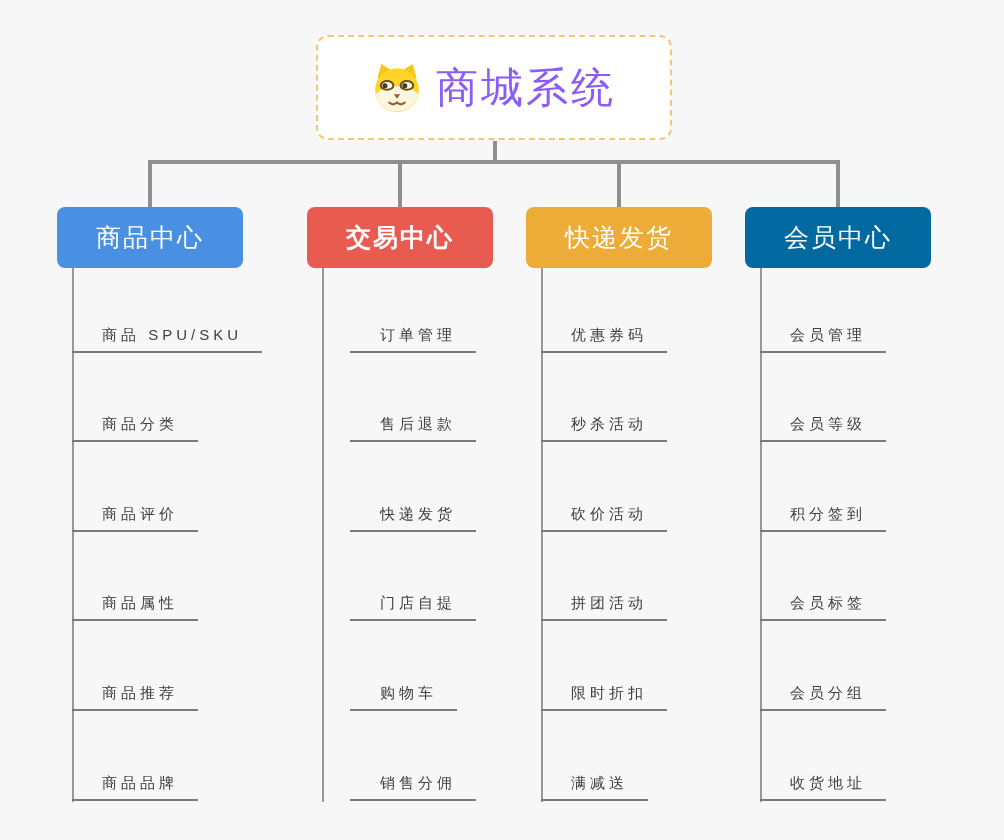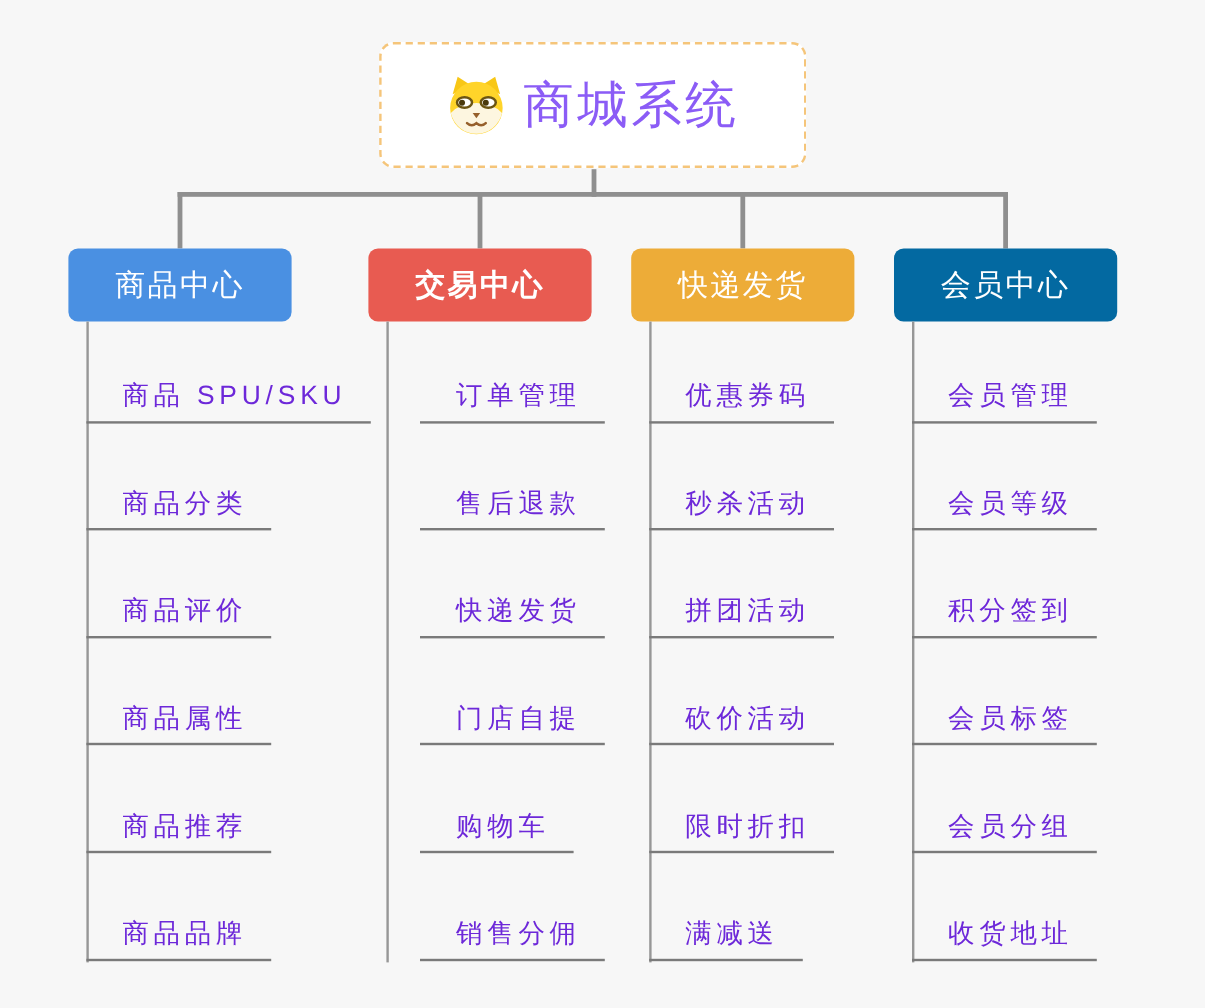--- a/index.html
+++ b/index.html
@@ -56,21 +56,21 @@
   .leaf-list { position: absolute; top: 263px; display: flex; flex-direction: column; }
   .ll-0 { left: 72px; }  .ll-1 { left: 322px; margin-left: 28px; }
   .ll-2 { left: 541px; } .ll-3 { left: 760px; }
 
   .leaf {
     height: 89.6px;
     display: flex; align-items: flex-end;
     width: fit-content;
     border-bottom: 2px solid #7a7a7a;
     padding: 0 20px 7px 30px;
-    font-size: 22px; letter-spacing: 4px; color: #6d28d9;
+    font-size: 15px; letter-spacing: 4px; color: #404040;
     white-space: nowrap; line-height: 1.2;
     cursor: pointer;
   }
 </style>
 </head>
 <body>
 
 <div class="canvas">
 
   <div class="root-node">
@@ -128,22 +128,22 @@
     <div class="leaf">售后退款</div>
     <div class="leaf">快递发货</div>
     <div class="leaf">门店自提</div>
     <div class="leaf">购物车</div>
     <div class="leaf">销售分佣</div>
   </div>
 
   <div class="leaf-list ll-2">
     <div class="leaf">优惠券码</div>
     <div class="leaf">秒杀活动</div>
+    <div class="leaf">砍价活动</div>
     <div class="leaf">拼团活动</div>
-    <div class="leaf">砍价活动</div>
     <div class="leaf">限时折扣</div>
     <div class="leaf">满减送</div>
   </div>
 
   <div class="leaf-list ll-3">
     <div class="leaf">会员管理</div>
     <div class="leaf">会员等级</div>
     <div class="leaf">积分签到</div>
     <div class="leaf">会员标签</div>
     <div class="leaf">会员分组</div>

